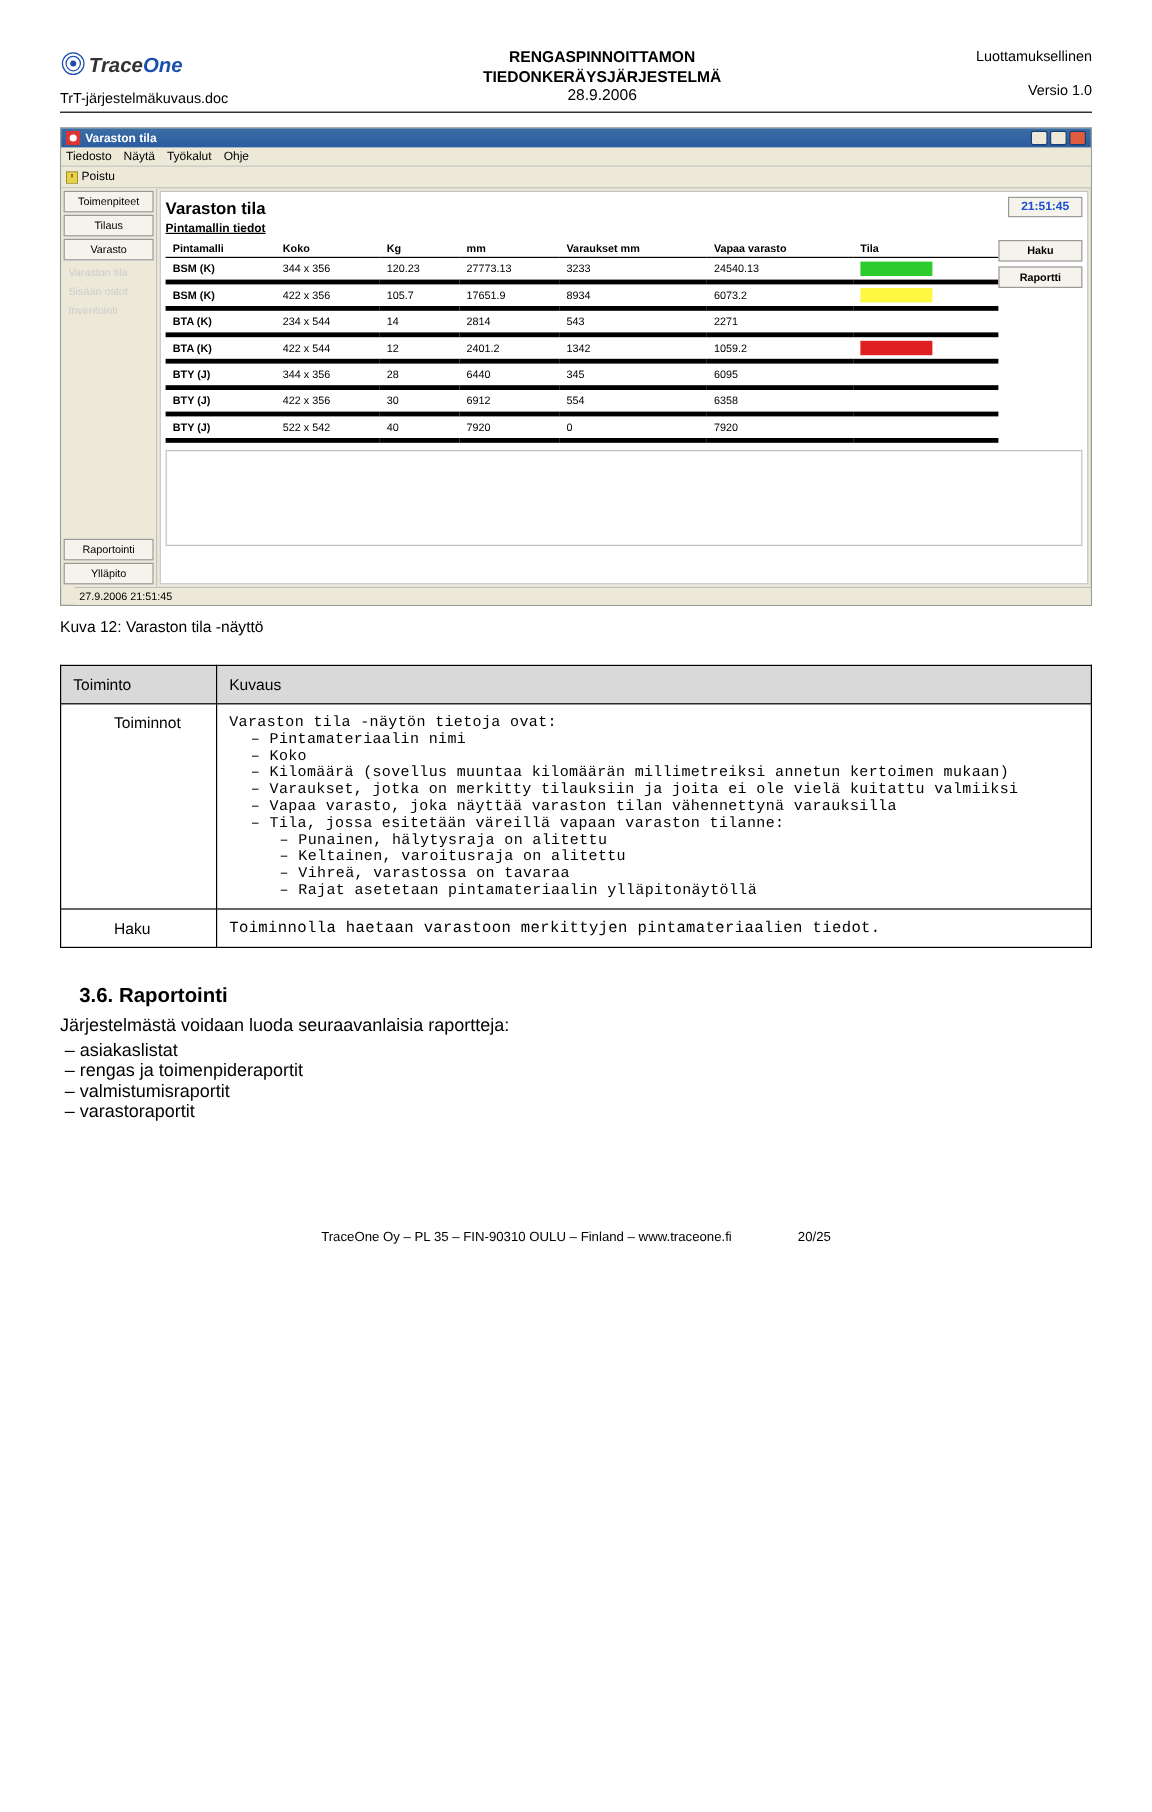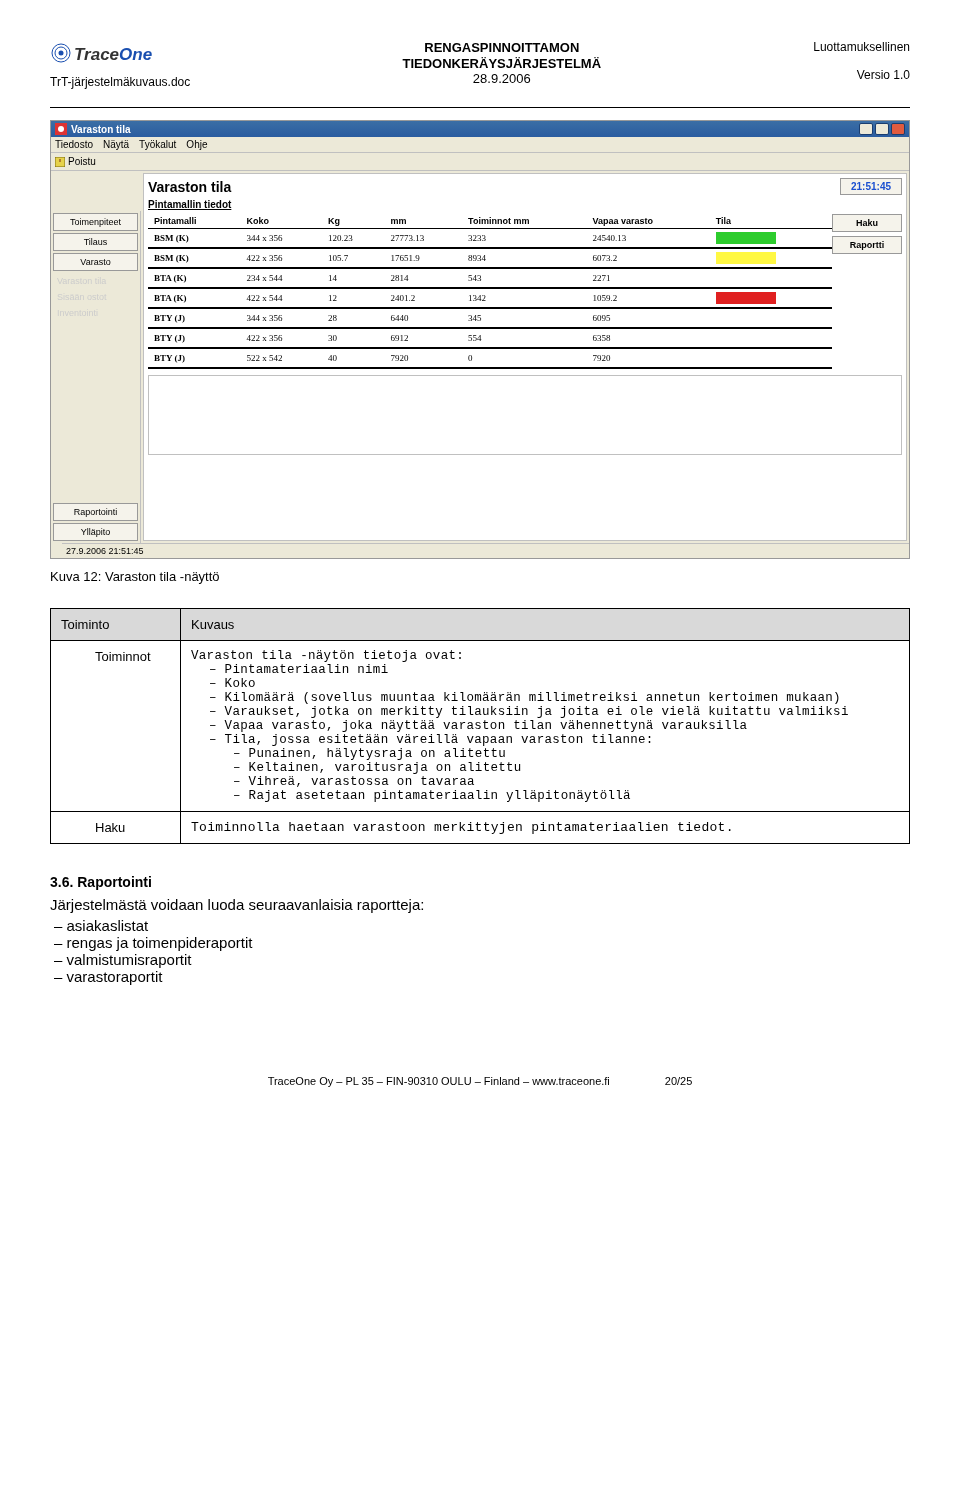--- a/index.html
+++ b/index.html
@@ -1,54 +1,54 @@
 <!DOCTYPE html>
 <html><head>
 <meta charset="utf-8">
 <style>
   * { box-sizing: border-box; margin: 0; padding: 0; }
   body { font-family: Arial, sans-serif; font-size: 13px; color: #000; background: #fff; width: 960px; }
   .page { padding: 40px 50px; }
 
   
-  .hdr { display: flex; justify-content: space-between; align-items: flex-start; border-bottom: 1px solid #000; padding-bottom: 18px; margin-bottom: 12px; }
+  .hdr { display: flex; justify-content: space-between; align-items: flex-start; border-bottom: 1px solid #000; padding-bottom: 4px; margin-bottom: 12px; }
   .hdr-left { font-size: 12px; }
   .hdr-left .logo { margin-bottom: 6px; }
   .hdr-center { text-align: center; font-weight: bold; font-size: 13px; line-height: 1.2; }
   .hdr-right { text-align: right; font-size: 12px; }
   .logo-svg { display: inline-block; }
 
   
   .app-window { border: 1px solid #999; background: #ece9d8; font-size: 10px; margin-bottom: 10px; }
   .titlebar { display: flex; align-items: center; justify-content: space-between; background: linear-gradient(#3b6ea5, #2a5ca0); color: #fff; padding: 2px 4px; }
   .titlebar .ti-left { display: flex; align-items: center; gap: 4px; font-weight: bold; }
   .titlebar .win-btns { display: flex; gap: 2px; }
   .win-btn { width: 14px; height: 12px; background: #ece9d8; border: 1px solid #1a3d6f; border-radius: 2px; }
   .win-btn.close { background: #e15b3f; }
 
   .menubar { display: flex; gap: 10px; padding: 2px 4px; background: #ece9d8; border-bottom: 1px solid #c0c0c0; }
   .toolbar { display: flex; gap: 4px; padding: 3px 4px; border-bottom: 1px solid #c0c0c0; background: #ece9d8; }
   .tb-item { display: flex; align-items: center; gap: 3px; }
 
   .app-body { display: flex; }
-  .sidebar { width: 90px; border-right: 1px solid #c0c0c0; background: #ece9d8; margin-top: 40px; }
+  .sidebar { width: 80px; border-right: 1px solid #c0c0c0; background: #ece9d8; }
   .sidebar-btn { border: 1px solid #999; background: #f5f3eb; padding: 3px 4px; margin: 2px; text-align: center; font-size: 9px; }
   .sidebar-sub { padding: 3px 6px; font-size: 9px; color: #444; }
 
   .main { flex: 1; background: #fff; border: 1px solid #c0c0c0; margin: 2px; padding: 4px; }
   .main-top { display: flex; justify-content: space-between; align-items: center; }
   .section-title { font-weight: bold; font-size: 14px; }
   .clock { color: #1a4fd0; font-weight: bold; border: 1px solid #999; padding: 2px 10px; background: #f5f3eb; }
   .subhead { font-weight: bold; font-size: 10px; margin-top: 4px; text-decoration: underline; }
 
   .content-row { display: flex; gap: 0; margin-top: 4px; }
   .table-wrap { flex: 1; }
   .tbl { border-collapse: collapse; width: 100%; font-size: 9px; }
   .tbl th { text-align: left; font-weight: bold; padding: 2px 6px; border-bottom: 1px solid #000; }
-  .tbl td { padding: 3px 6px; border-bottom: 2px solid #000000; font-family: Liberation Serif, serif; }
+  .tbl td { padding: 3px 6px; border-bottom: 4px solid #000000; }
   .tila-cell { width: 60px; height: 12px; }
   .tila-green { background: #2dcc2d; }
   .tila-yellow { background: #fff843; }
   .tila-red { background: #e02020; }
   .tila-none { background: #fff; }
 
   .side-btns { width: 70px; }
   .side-btn { border: 1px solid #999; background: #f5f3eb; padding: 3px 0; text-align: center; margin-bottom: 4px; font-size: 9px; font-weight: bold; }
 
   .main-blank { height: 80px; border: 1px solid #c0c0c0; margin-top: 6px; background: #fff; }
@@ -60,21 +60,21 @@
   .desc-table { border-collapse: collapse; width: 100%; margin-bottom: 30px; }
   .desc-table td, .desc-table th { border: 1px solid #000; padding: 8px 10px; vertical-align: top; font-size: 13px; }
   .desc-table th { background: #d9d9d9; font-weight: normal; text-align: left; }
   .desc-table td:first-child { width: 130px; padding-left: 44px; }
   .desc-table ul { margin-left: 18px; list-style: none; font-family: "Courier New", monospace; font-size: 12.5px; letter-spacing: 0.3px; }
   .desc-table ul li::before { content: "– "; }
   .desc-table ul ul { margin-left: 24px; }
   .intro-text { font-family: "Courier New", monospace; font-size: 12.5px; letter-spacing: 0.3px; }
 
   
-  .sec-head { font-size: 14px; font-weight: bold; margin-bottom: 6px; }
+  .sec-head { font-size: 17px; font-weight: bold; margin-bottom: 6px; margin-left: 16px; }
   .sec-body p { font-size: 15px; margin-bottom: 4px; }
   .dash-list { margin-left: 4px; font-size: 15px; }
   .dash-list li { list-style: none; }
   .dash-list li::before { content: "– "; }
 
   
   .ftr { margin-top: 90px; text-align: center; font-size: 11px; }
 </style>
 </head>
 <body>
@@ -156,21 +156,21 @@
         <div class="subhead">Pintamallin tiedot</div>
         <div class="content-row">
           <div class="table-wrap">
             <table class="tbl">
               <thead>
                   <tr id="tbl-head">
                     <th>Pintamalli</th>
                     <th>Koko</th>
                     <th>Kg</th>
                     <th>mm</th>
-                    <th>Toiminnot mm</th>
+                    <th>Varaukset mm</th>
                     <th>Vapaa varasto</th>
                     <th>Tila</th>
                   </tr>
                 </thead>
               <tbody id="tbl-body">
                   <tr>
                     <td style="font-weight: bold;">BSM (K)</td>
                     <td>344 x 356</td>
                     <td>120.23</td>
                     <td>27773.13</td>

